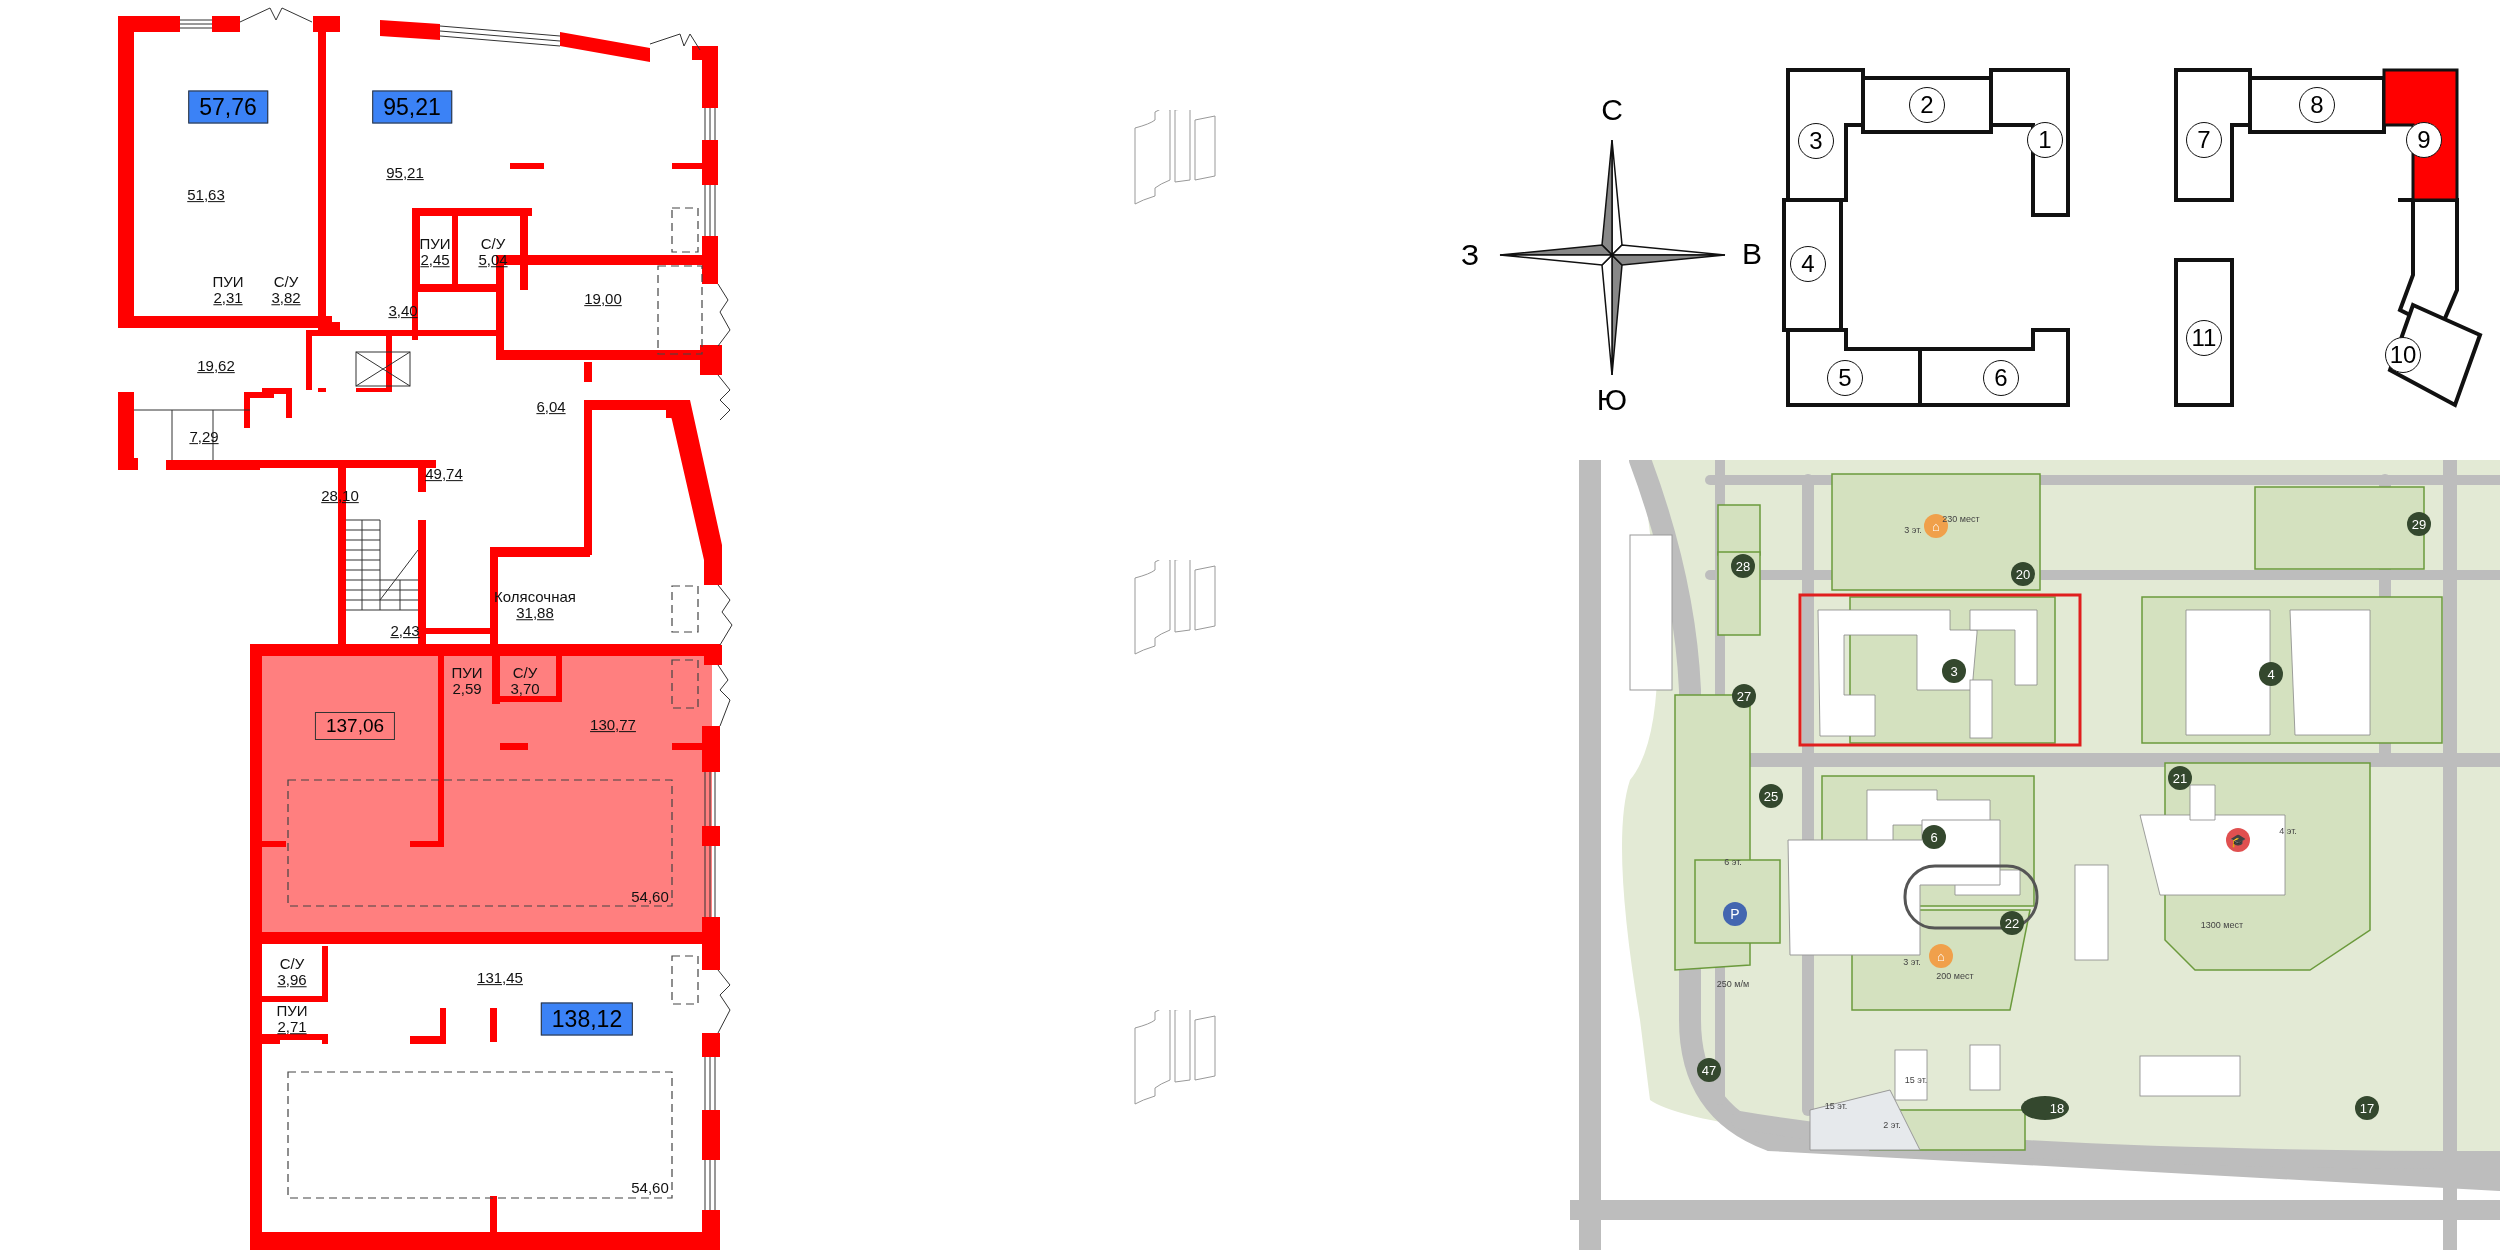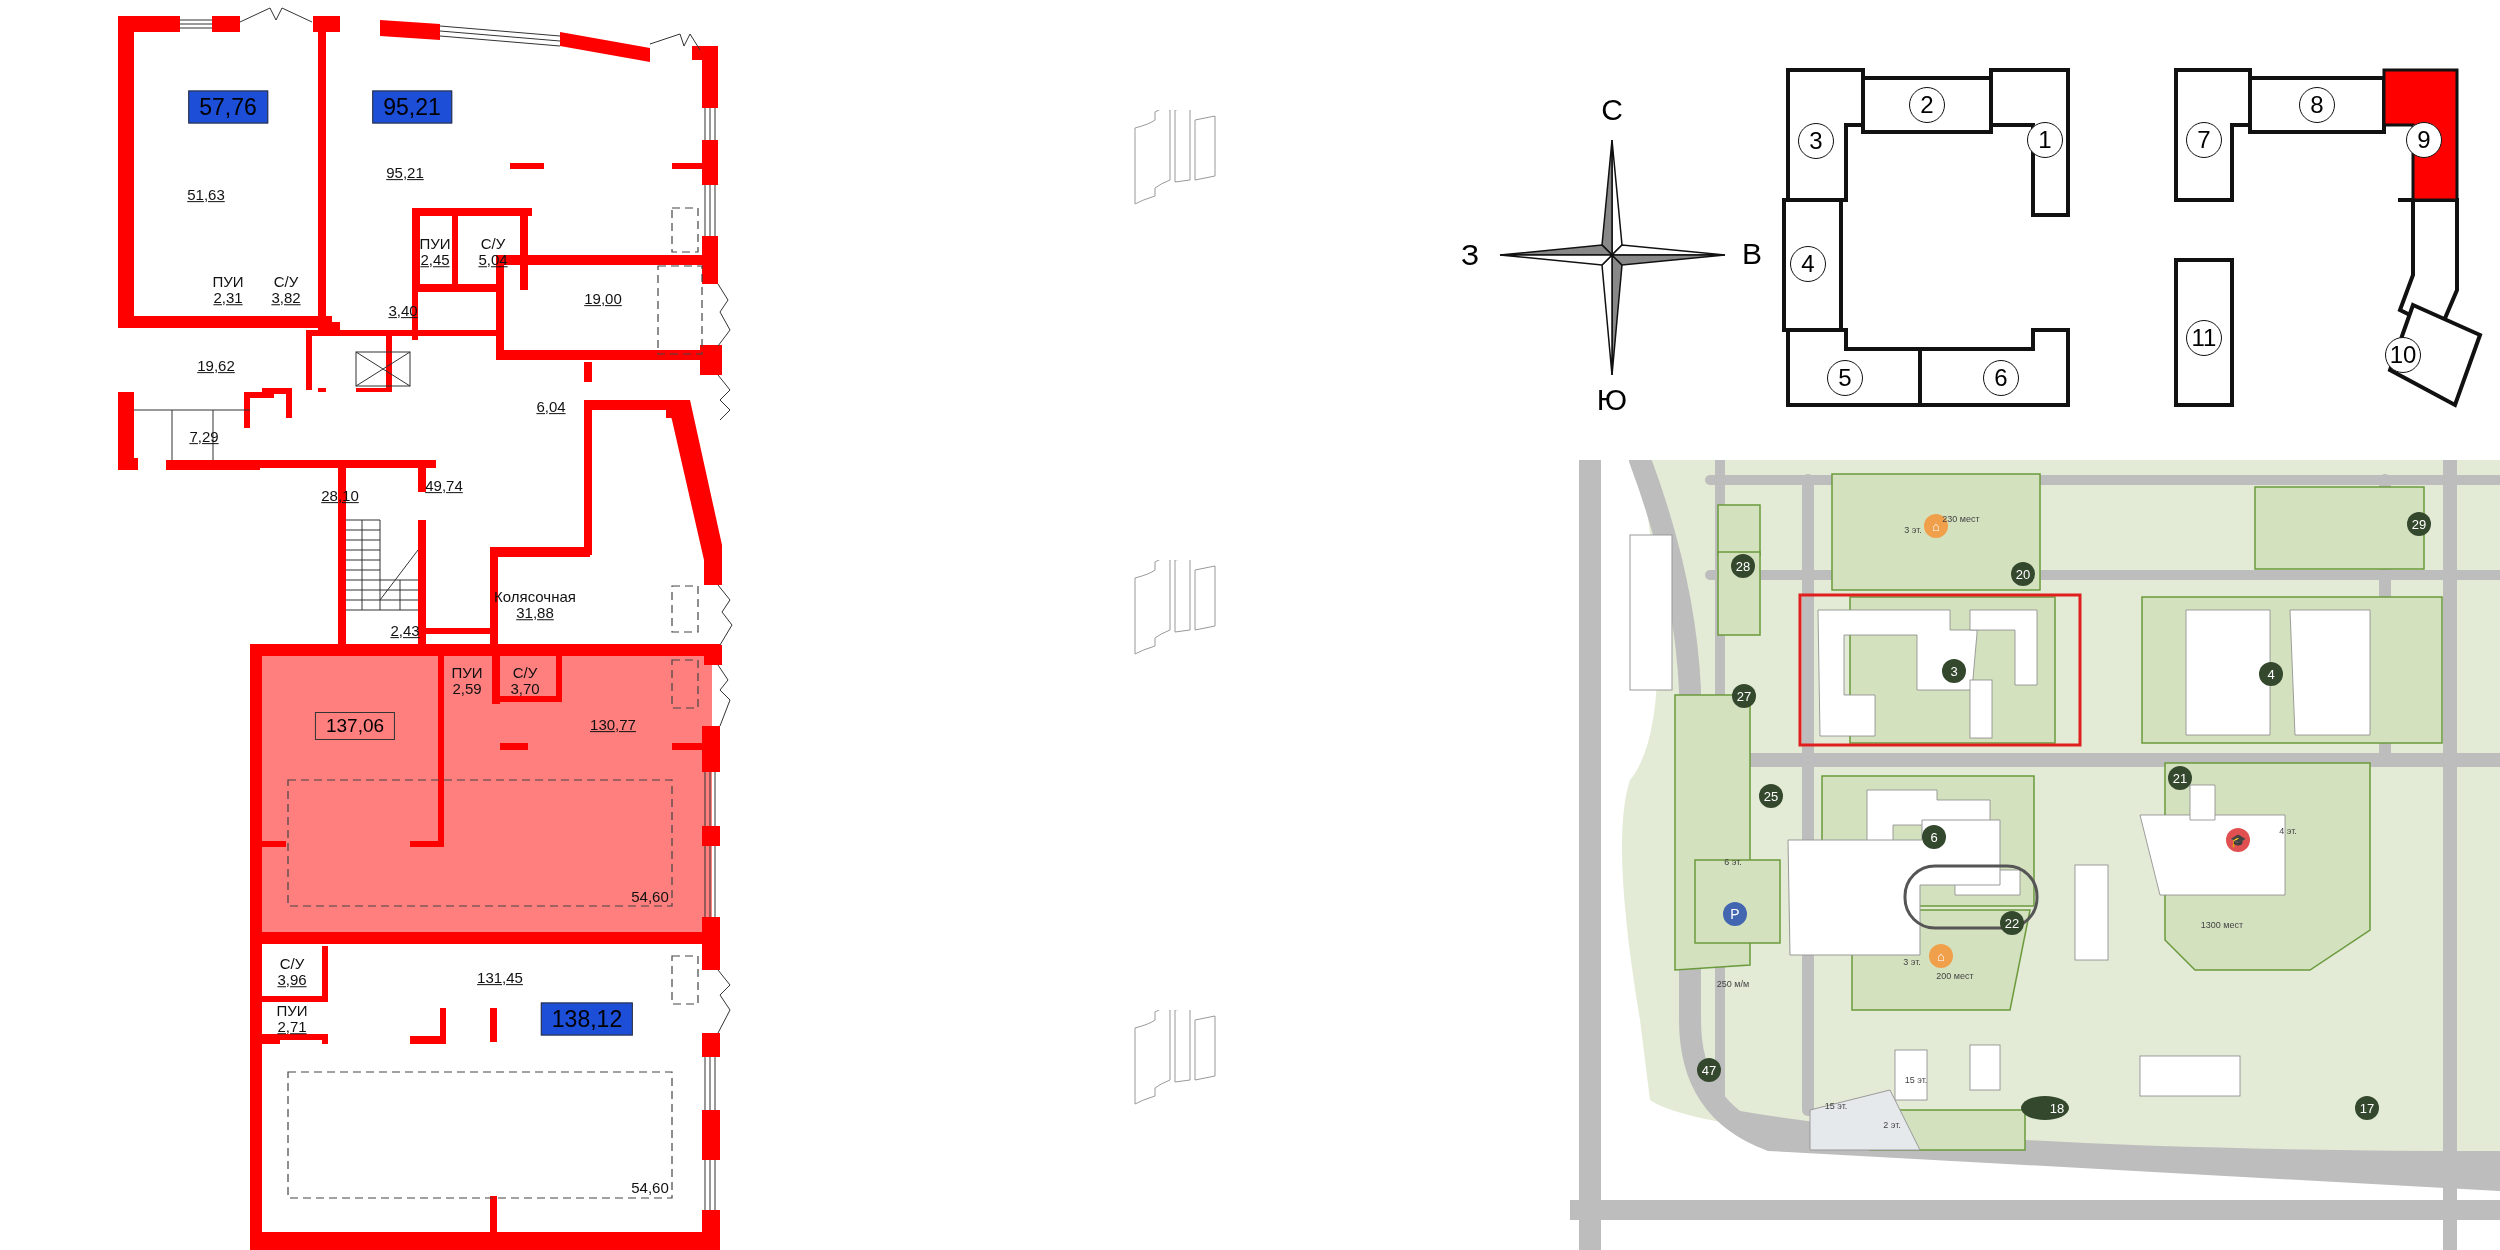--- a/index.html
+++ b/index.html
@@ -1,19 +1,19 @@
 <!DOCTYPE html>
 <html><head>
 <meta charset="utf-8">
 <style>
   html,body{margin:0;padding:0;background:#fff;}
   body{width:2500px;height:1250px;position:relative;overflow:hidden;font-family:"Liberation Sans",sans-serif;}
   .abs{position:absolute;}
   .lbl{position:absolute;font-family:"Liberation Sans",sans-serif;color:#111;text-align:center;white-space:nowrap;transform:translate(-50%,-50%);line-height:1.05;}
-  .boxed{position:absolute;border:1.5px solid #333;background:#1d4ed8;font-size:30px;padding:2px 10px;transform:translate(-50%,-50%);font-family:"Liberation Sans",sans-serif;}
+  .boxed{position:absolute;border:1.5px solid #333;background:#3b82f6;font-size:30px;padding:2px 10px;transform:translate(-50%,-50%);font-family:"Liberation Sans",sans-serif;}
   .boxed.sel{background:transparent;}
   .area{font-size:15px;}
   .sec-num{position:absolute;width:34px;height:34px;border:1.6px solid #111;border-radius:50%;font-size:24px;display:flex;align-items:center;justify-content:center;transform:translate(-50%,-50%);background:#fff;}
   .sec-num.sel{background:#fff;}
   .compass-l{position:absolute;font-size:30px;transform:translate(-50%,-50%);}
   .mapnum{position:absolute;width:24px;height:24px;border-radius:50%;background:#34482e;color:#fff;font-size:13px;display:flex;align-items:center;justify-content:center;transform:translate(-50%,-50%);}
   .mapfl{position:absolute;font-size:9px;color:#444;transform:translate(-50%,-50%);white-space:nowrap;}
   .street{position:absolute;font-size:15px;color:#fff;white-space:nowrap;}
 </style>
 </head>
@@ -213,21 +213,21 @@
       <div>С/У</div>
       <div style="text-decoration:underline">5,04</div>
     </div>
 
   
   <div class="lbl area" style="left:216px;top:366px;text-decoration:underline;">19,62</div>
   <div class="lbl area" style="left:204px;top:437px;text-decoration:underline;">7,29</div>
   <div class="lbl area" style="left:403px;top:311px;text-decoration:underline;">3,40</div>
   <div class="lbl area" style="left:603px;top:299px;text-decoration:underline;">19,00</div>
   <div class="lbl area" style="left:551px;top:407px;text-decoration:underline;">6,04</div>
-  <div class="lbl area" style="left:444px;top:474px;text-decoration:underline;margin-top:12px;">49,74</div>
+  <div class="lbl area" style="left:444px;top:474px;text-decoration:underline;">49,74</div>
   <div class="lbl area" style="left:340px;top:496px;text-decoration:underline;">28,10</div>
   <div class="lbl area" style="left:405px;top:631px;text-decoration:underline;">2,43</div>
   <div class="lbl area" style="left:535px;top:605px;">
       <div>Колясочная</div>
       <div style="text-decoration:underline">31,88</div>
     </div>
 
   
   <div class="boxed sel" style="left:355px;top:726px;font-size:19px;">137,06</div>
   <div class="lbl area" style="left:613px;top:725px;text-decoration:underline;">130,77</div>

